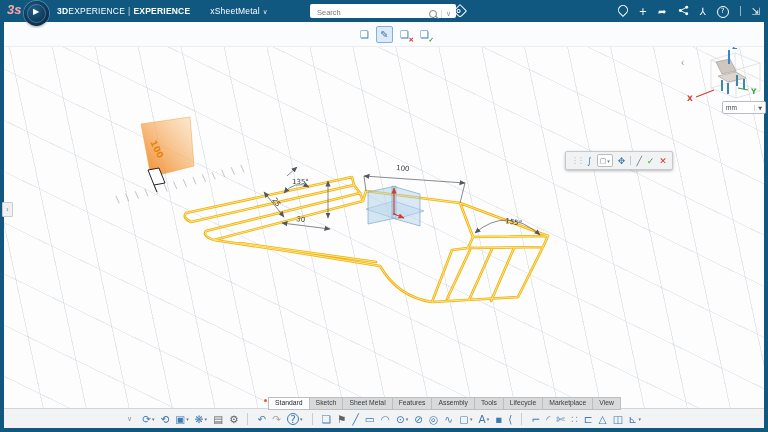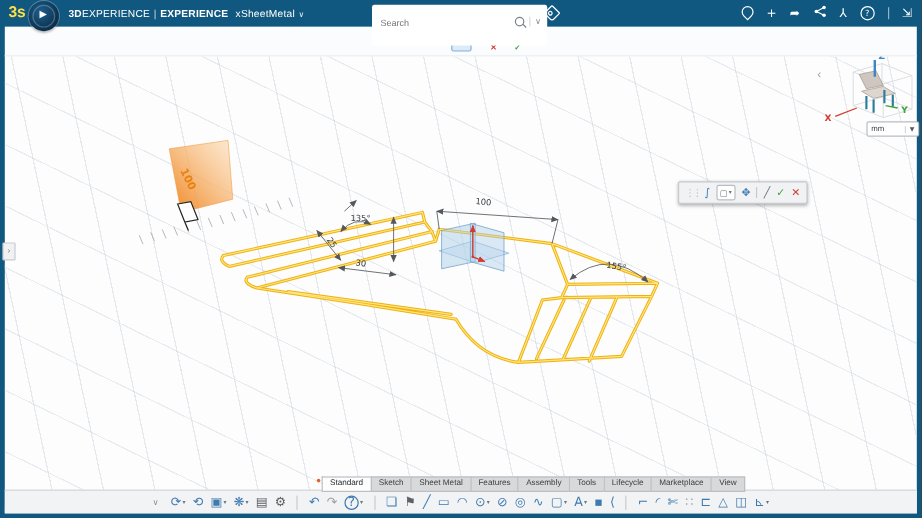--- a/index.html
+++ b/index.html
@@ -2,33 +2,33 @@
 <html><head>
 <meta charset="utf-8">
 <style>
   html,body{margin:0;padding:0;background:#222;}
   .stage{position:relative;width:768px;height:432px;background:#115880;overflow:hidden;
          font-family:"Liberation Sans",sans-serif;-webkit-font-smoothing:antialiased;}
   .icon,.glyph,.dd{font-family:"DejaVu Sans",sans-serif;}
 
   
   .topbar{position:absolute;left:0;top:0;width:768px;height:22px;background:#115880;color:#fff;z-index:30;}
-  .logo{position:absolute;left:7px;top:2px;font-size:13px;font-weight:bold;color:#fde047;}
+  .logo{position:absolute;left:7px;top:2px;font-size:13px;font-weight:bold;font-style:italic;color:#fca5a5;}
   .compass{position:absolute;left:24px;top:1px;width:25px;height:25px;border-radius:50%;
            background:radial-gradient(circle at 40% 35%,#1d5e8c,#0a2f4c 72%);
            box-shadow:0 0 0 1px rgba(255,255,255,.28),0 1px 2px rgba(0,0,0,.45);z-index:31;}
   .compass:after{content:"";position:absolute;inset:3px;border:1px solid rgba(255,255,255,.25);border-radius:50%;}
   .compass .play{position:absolute;left:9px;top:7px;font-size:8px;color:#fff;line-height:1;}
   .brand{position:absolute;left:57px;top:0;line-height:22px;font-size:8.5px;letter-spacing:.2px;white-space:nowrap;}
   .brand b{font-weight:bold;}
   .brand .div{opacity:.75;margin:0 3px;}
-  .brand .app{margin-left:6px;}
+  .brand .app{margin-left:20px;}
   .brand .caret{font-size:6.5px;margin-left:3px;opacity:.9;}
   .search{position:absolute;left:310px;top:4px;width:136px;height:14px;background:#fff;border-radius:2px;
-          display:flex;align-items:flex-start;padding:10px 5px;gap:4px;}
+          display:flex;align-items:flex-end;padding:0 5px;gap:4px;}
   .search input{flex:1;min-width:0;border:none;outline:none;background:transparent;font-size:7.5px;color:#555;
                 font-family:"Liberation Sans",sans-serif;}
   .mag{width:6px;height:6px;border:1.2px solid #7d8287;border-radius:50%;position:relative;flex:0 0 auto;}
   .mag:after{content:"";position:absolute;width:4px;height:1.2px;background:#7d8287;transform:rotate(45deg);right:-3px;bottom:-1px;}
   .scaret{color:#8a8f94;font-size:7px;border-left:1px solid #d9dcdf;padding-left:4px;}
   .tagicon{position:absolute;left:455px;top:6px;width:8px;height:8px;border:1.2px solid #fff;
            border-radius:1px 1px 1px 3px;transform:rotate(-45deg);}
   .tagicon:after{content:"";position:absolute;width:2px;height:2px;border:1px solid #fff;border-radius:50%;top:1px;left:1px;}
   .right-icons{position:absolute;right:8px;top:0;height:22px;display:flex;align-items:center;gap:11px;font-size:10px;}
   .right-icons .ticon{color:#fff;}

